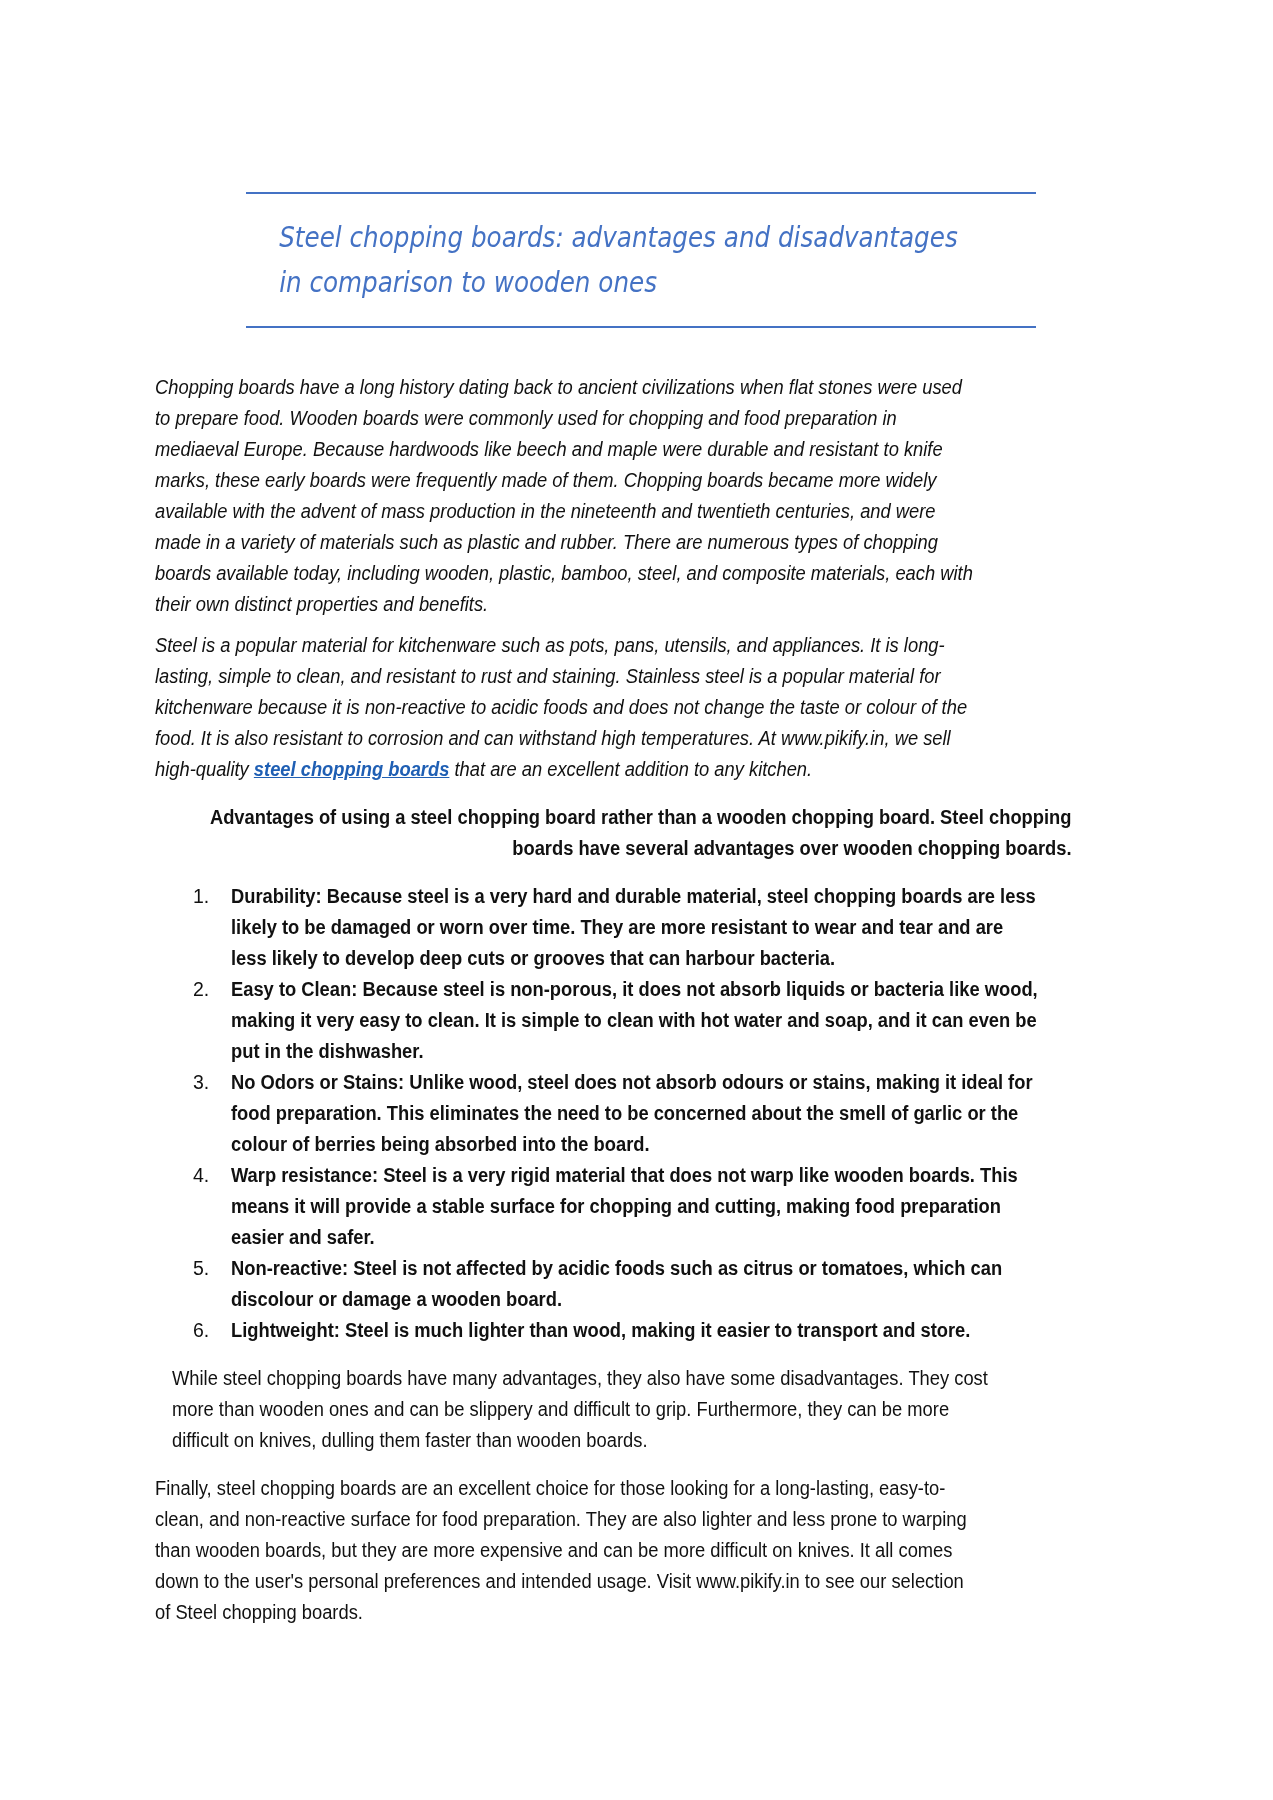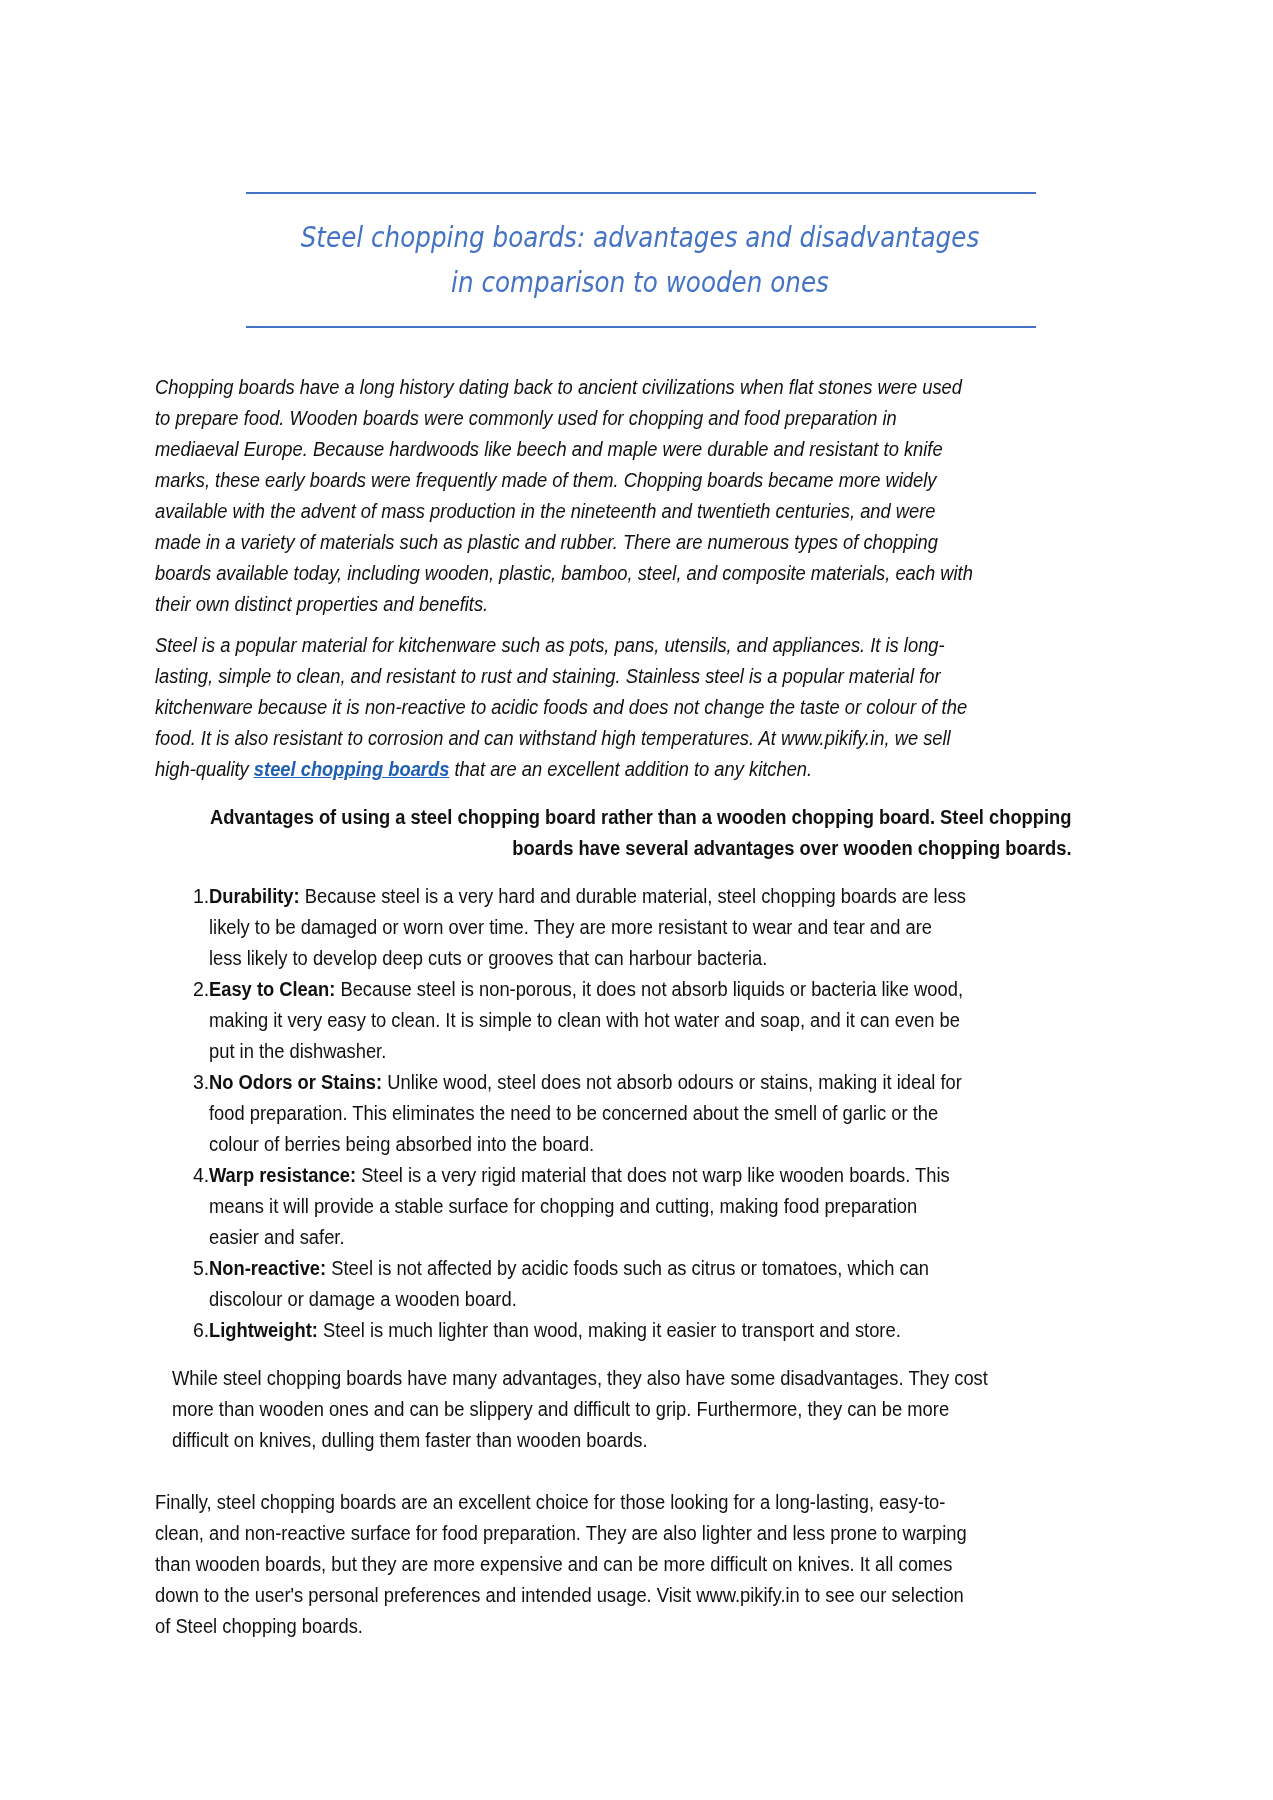--- a/index.html
+++ b/index.html
@@ -1,31 +1,31 @@
 <!DOCTYPE html>
 <html><head>
 <meta charset="utf-8">
 <style>
   html, body { margin: 0; padding: 0; background: #ffffff; }
   body { width: 1273px; height: 1800px; position: relative; overflow: hidden;
          font-family: "Liberation Sans", "DejaVu Sans", sans-serif; color: #111111; }
   .rule { position: absolute; left: 246px; width: 790px; height: 2px; background: #4472c4; }
-  .title { position: absolute; left: 230px; width: 820px; text-align: center;
+  .title { position: absolute; left: 230px; width: 820px; text-align: left;
            font-family: "DejaVu Sans", sans-serif; font-style: italic; color: #4472c4;
            font-size: 28px; line-height: 45px; letter-spacing: 0; }
   .title .tl { display: block; white-space: nowrap; transform: scaleX(0.88); transform-origin: center; }
   .block { position: absolute; left: 155px; width: 975px; }
   .line { display: block; white-space: nowrap; height: 31px; line-height: 31px;
           font-size: 19.5px; transform: scaleX(0.94); transform-origin: left center; }
   .bold { font-weight: bold; }
   .link { color: #1f5fb4; font-weight: bold; text-decoration: underline; cursor: pointer; }
   .list { position: absolute; left: 193px; width: 940px; }
   .item { position: relative; }
   .num { position: absolute; left: 0; top: 0; height: 31px; line-height: 31px; font-size: 19.5px; }
-  .itext { margin-left: 16px; }
+  .itext { margin-left: 38px; font-weight: bold; }
 </style>
 </head>
 <body>
 
 <div class="rule" style="top:192px;"></div>
 <div class="title" style="top:215px;">
   <span class="tl">Steel chopping boards: advantages and disadvantages</span>
   <span class="tl">in comparison to wooden ones</span>
 </div>
 <div class="rule" style="top:326px;"></div>
@@ -101,19 +101,19 @@
     </div>
   </div>
 </div>
 
 <div class="block" style="top:1363px;margin-left:17px;">
   <span class="line">While steel chopping boards have many advantages, they also have some disadvantages. They cost</span>
   <span class="line">more than wooden ones and can be slippery and difficult to grip. Furthermore, they can be more</span>
   <span class="line">difficult on knives, dulling them faster than wooden boards.</span>
 </div>
 
-<div class="block" style="top:1473px;margin-top:14px;">
+<div class="block" style="top:1473px;">
   <span class="line">Finally, steel chopping boards are an excellent choice for those looking for a long-lasting, easy-to-</span>
   <span class="line">clean, and non-reactive surface for food preparation. They are also lighter and less prone to warping</span>
   <span class="line">than wooden boards, but they are more expensive and can be more difficult on knives. It all comes</span>
   <span class="line">down to the user's personal preferences and intended usage. Visit www.pikify.in to see our selection</span>
   <span class="line">of Steel chopping boards.</span>
 </div>
 
 </body></html>

